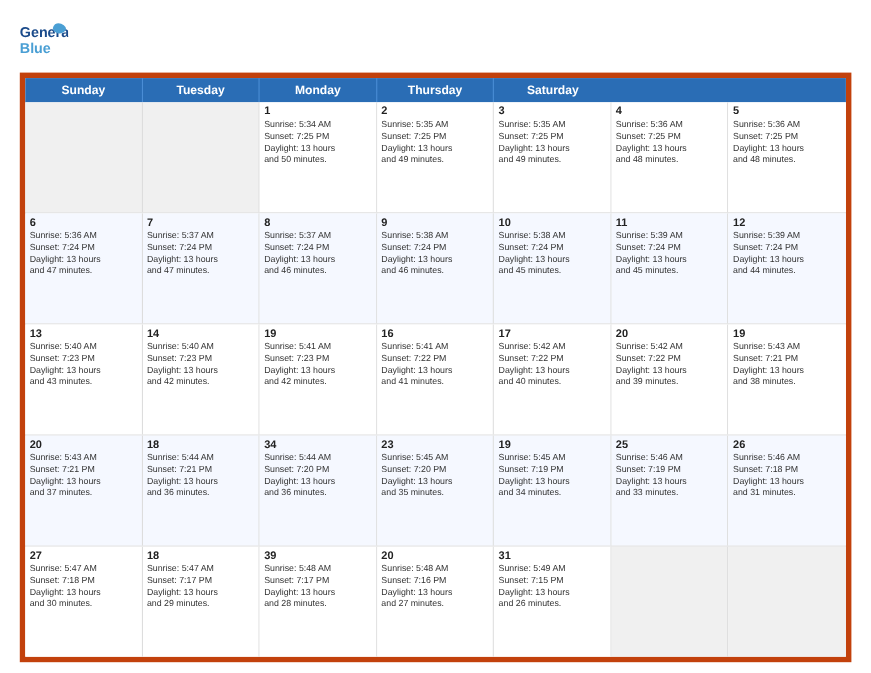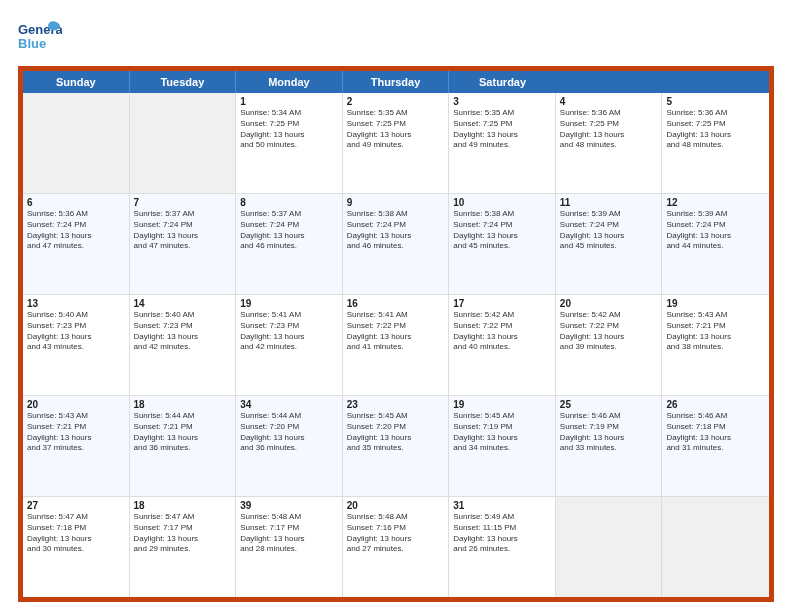--- a/index.html
+++ b/index.html
@@ -355,21 +355,21 @@
           <div class="day-cell">
             <span class="day-num">20</span>
             <div class="day-info" style="white-space: pre-line;">Sunrise: 5:48 AM
 Sunset: 7:16 PM
 Daylight: 13 hours
 and 27 minutes.</div>
           </div>
           <div class="day-cell">
             <span class="day-num">31</span>
             <div class="day-info" style="white-space: pre-line;">Sunrise: 5:49 AM
-Sunset: 11:15 PM
+Sunset: 7:15 PM
 Daylight: 13 hours
 and 26 minutes.</div>
           </div>
           <div class="day-cell empty"></div>
           <div class="day-cell empty"></div>
         </div>
       </div>
   </div>
 </div>
 

